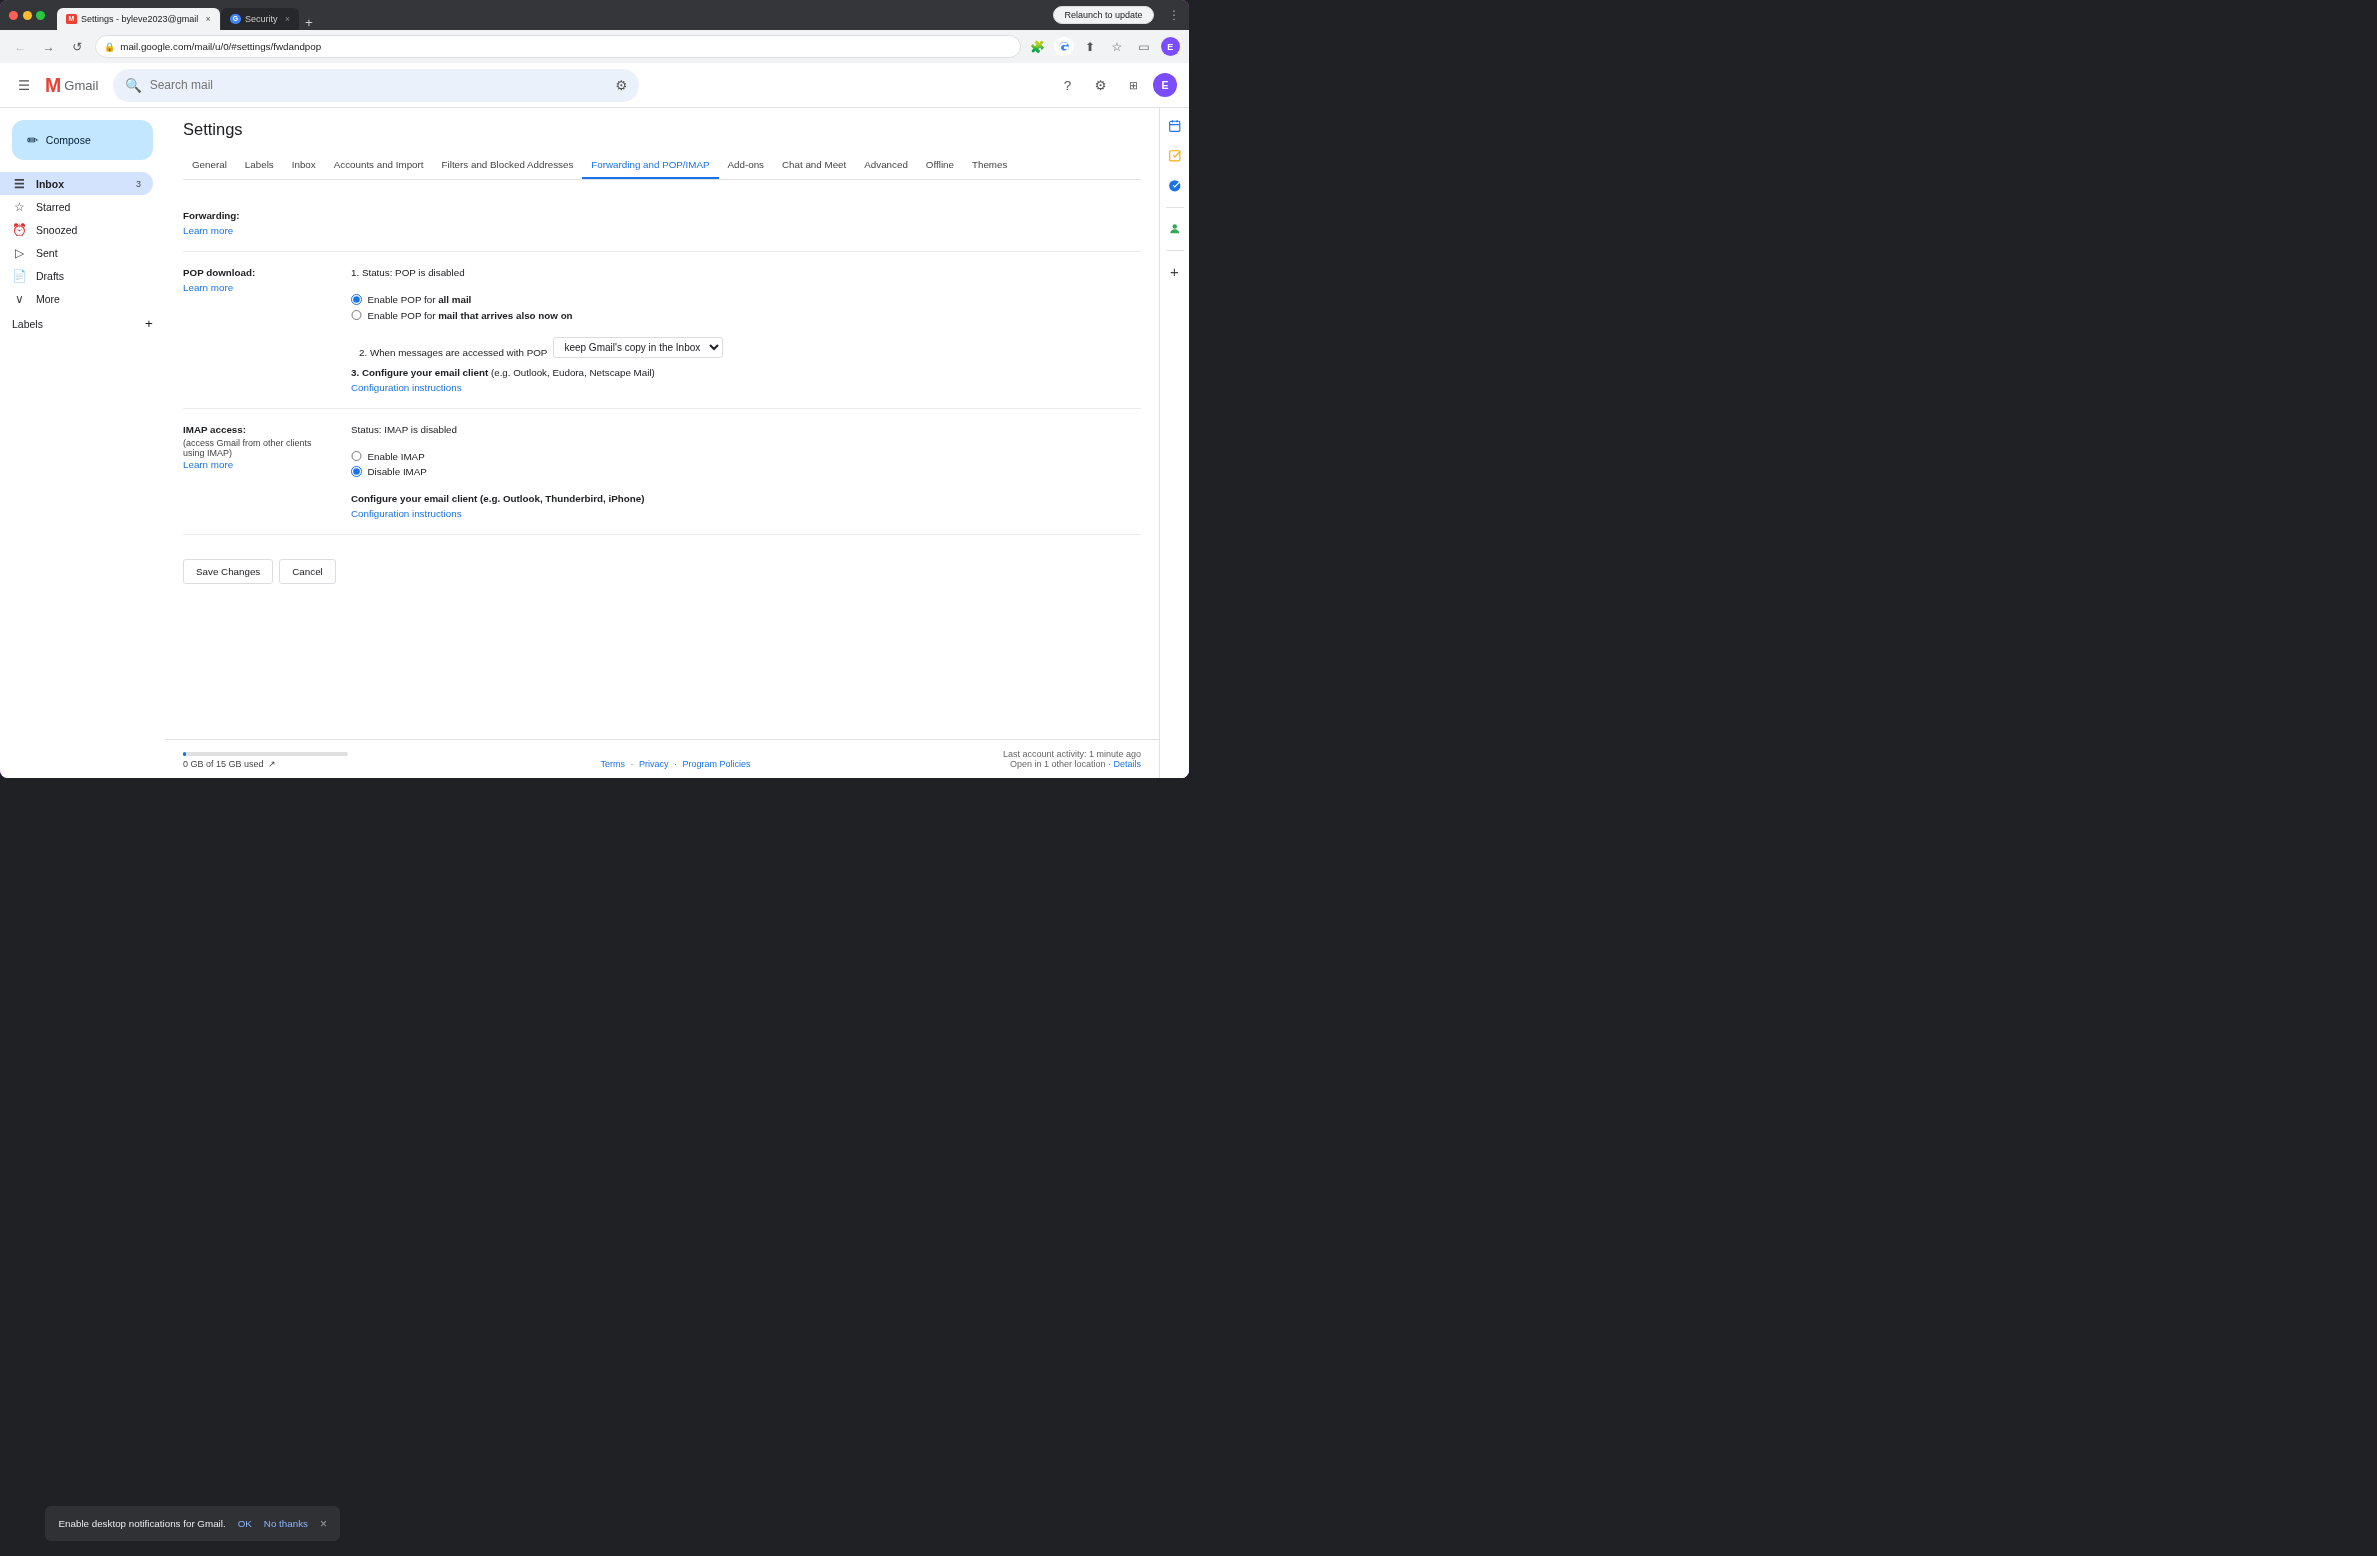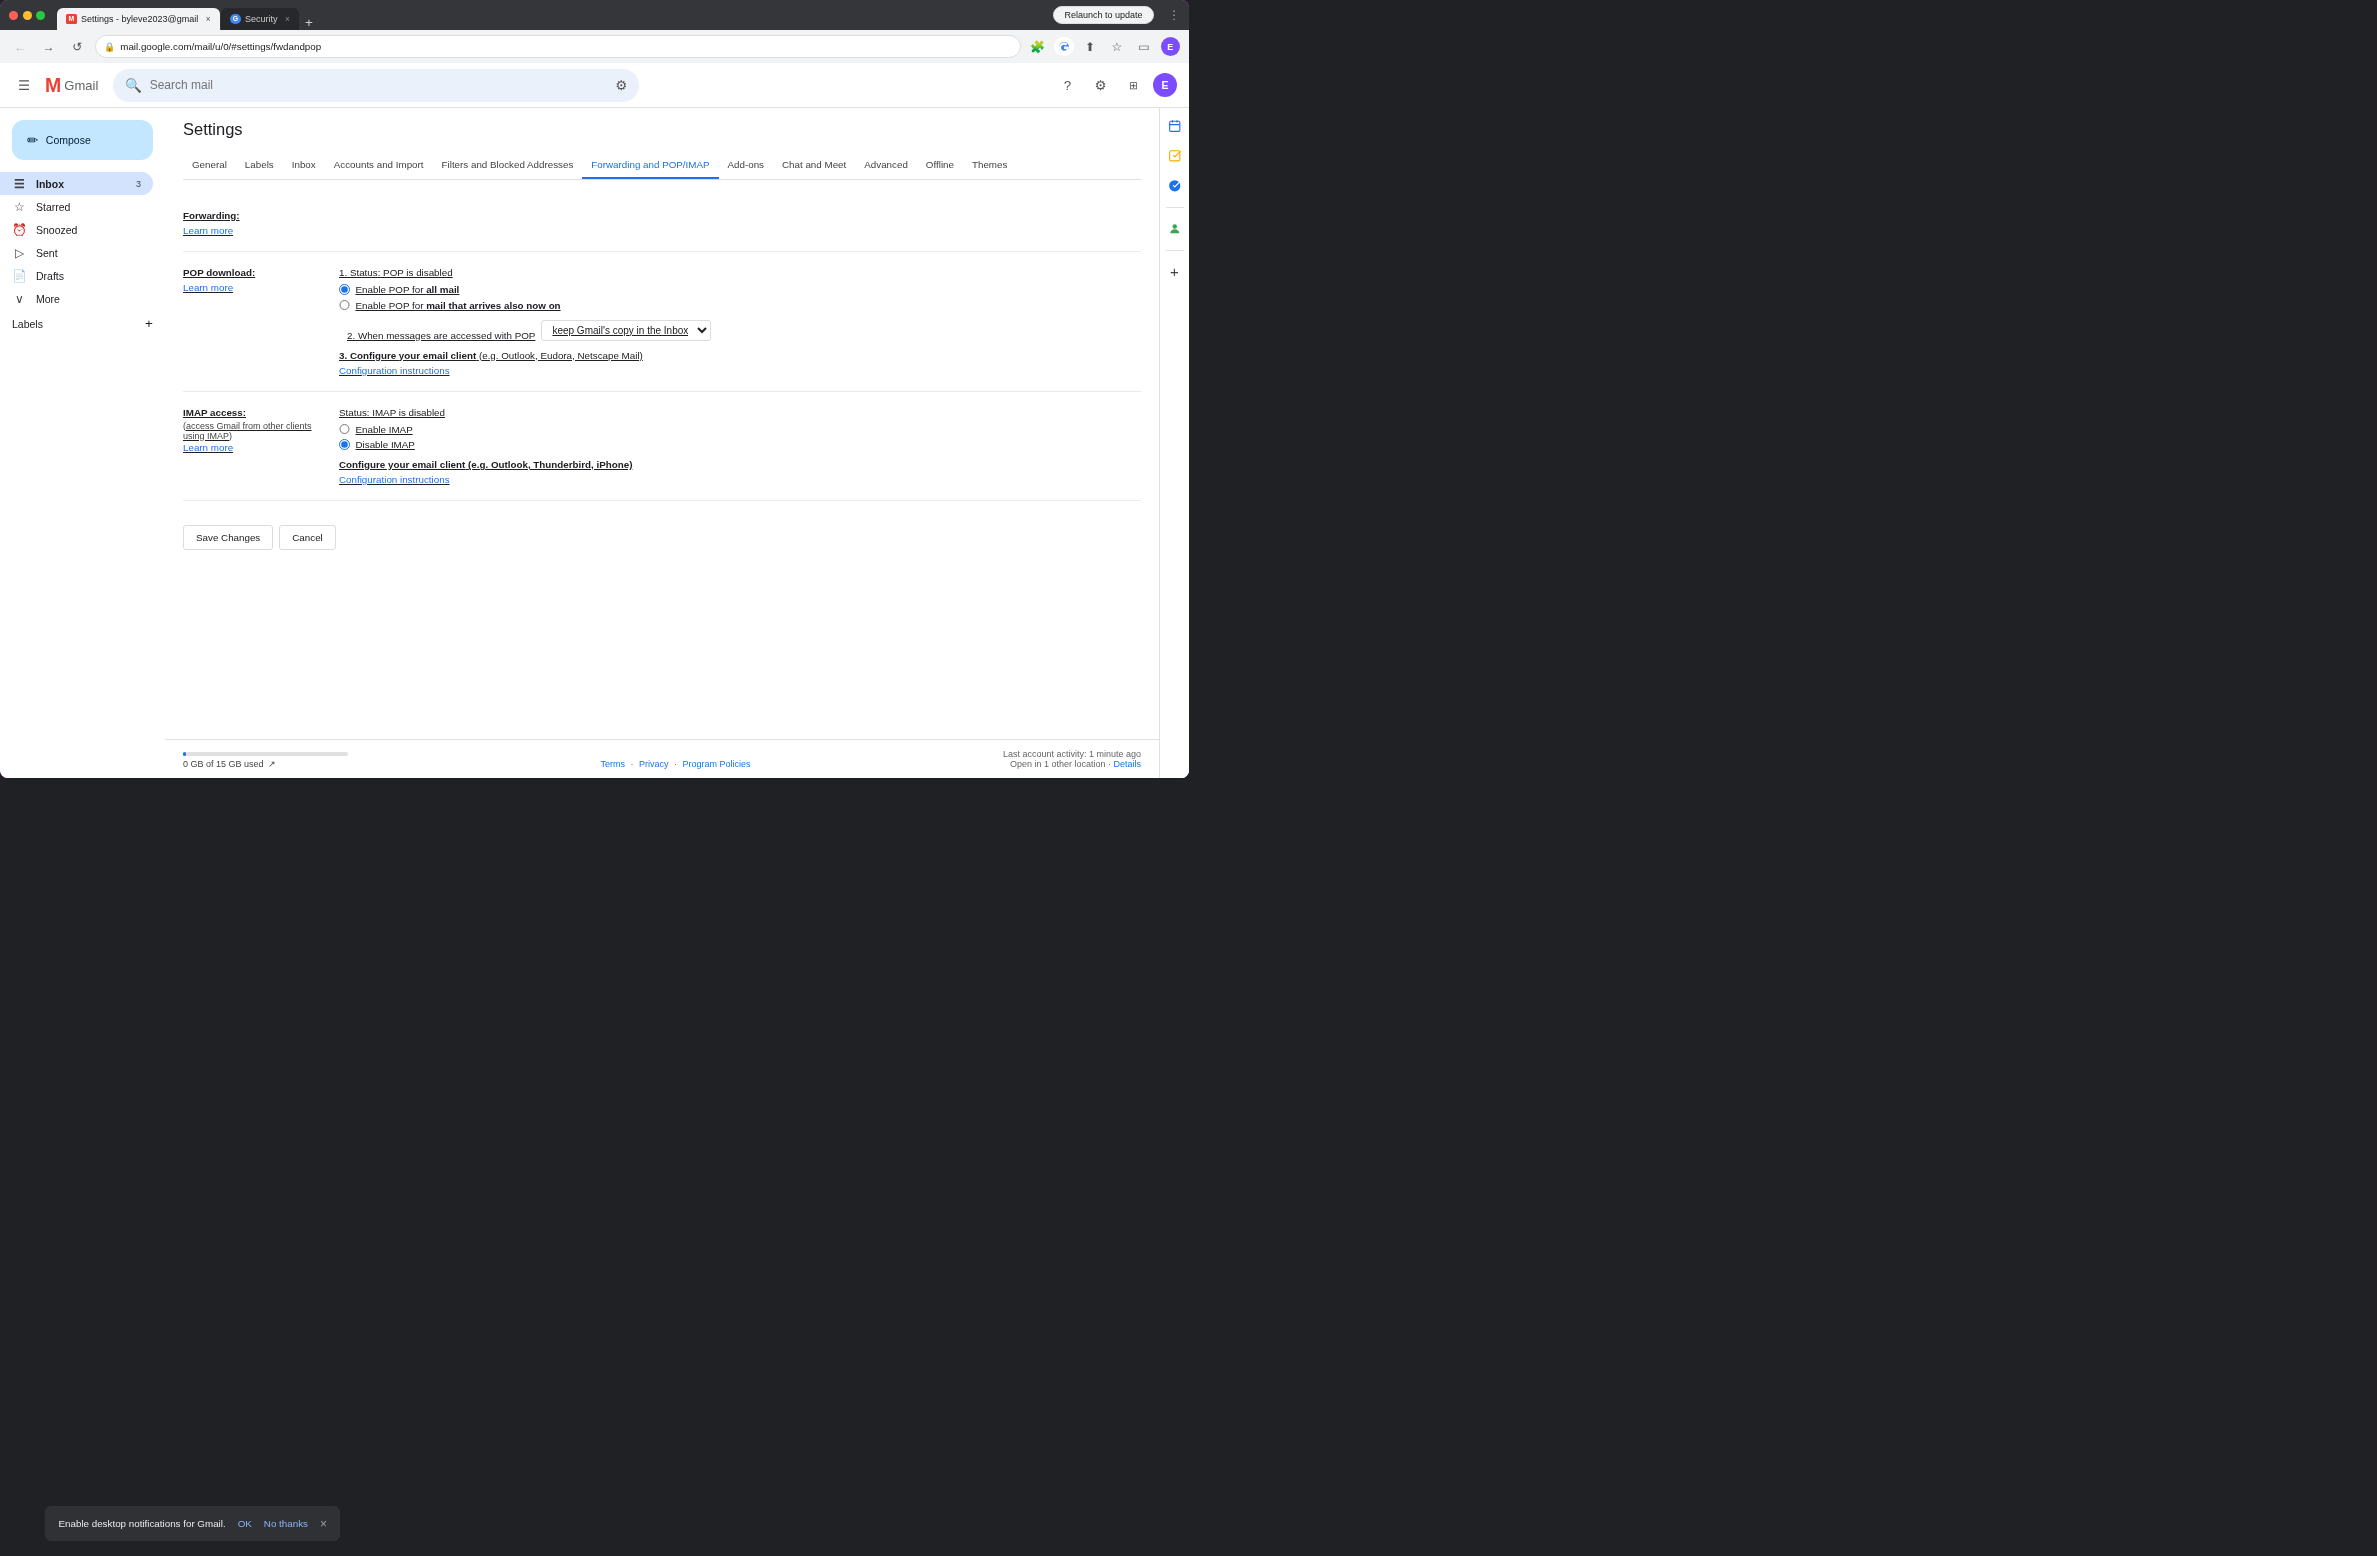--- a/index.html
+++ b/index.html
@@ -76,35 +76,35 @@
     
     .settings-container { padding: 12px 18px; flex: 1; }
     .settings-title { font-size: 16.5px; font-weight: 400; color: #202124; margin-bottom: 12px; }
 
     
     .settings-tabs { display: flex; border-bottom: 0.8px solid #e0e0e0; margin-bottom: 15px; gap: 0; flex-wrap: wrap; }
     .settings-tab { padding: 7.5px 9px; font-size: 9.8px; color: #444; cursor: pointer; border-bottom: 2.3px solid transparent; white-space: nowrap; text-decoration: none; }
     .settings-tab.active { color: #1a73e8; border-bottom: 2.3px solid #1a73e8; font-weight: 500; }
 
     
-    .settings-section { display: flex; border-bottom: 0.8px solid #e8eaed; padding: 15px 0; gap: 6px; text-decoration: underline; }
+    .settings-section { display: flex; border-bottom: 0.8px solid #e8eaed; padding: 15px 0; gap: 18px; }
     .settings-section:last-child { border-bottom: none; }
     .section-label { width: 150px; flex-shrink: 0; }
     .section-label-title { font-size: 9.8px; font-weight: 600; color: #202124; margin-bottom: 3px; }
     .section-label-link { font-size: 9.8px; color: #1a73e8; cursor: pointer; text-decoration: none; }
     .section-label-sub { font-size: 9px; color: #444; }
     .section-content { flex: 1; }
 
     
     .forward-btn { border: 0.8px solid #dadce0; background: white; padding: 4.5px 10.5px; font-size: 9.8px; cursor: pointer; border-radius: 3px; color: #202124; }
     .tip-text { font-size: 9.8px; color: #444; margin-top: 7.5px; }
     .link-blue { color: #1a73e8; cursor: pointer; text-decoration: none; }
 
     
-    .radio-group { margin: 6px 0; }
+    .radio-group { margin: 16px 0; }
     .radio-item { display: flex; align-items: center; gap: 6px; margin: 4.5px 0; font-size: 9.8px; color: #202124; cursor: pointer; }
     .radio-item input[type="radio"] { accent-color: #1a73e8; width: 10.5px; height: 10.5px; cursor: pointer; }
     .status-text { font-size: 9.8px; color: #202124; margin-bottom: 6px; }
     .pop-when-row { display: flex; align-items: flex-end; gap: 6px; margin: 9px 8px; font-size: 9.8px; }
     .pop-select { border: 0.8px solid #dadce0; border-radius: 3px; padding: 3px 6px; font-size: 10px; color: #202124; background: white; cursor: pointer; }
     .configure-title { font-size: 9.8px; font-weight: 600; color: #202124; margin: 9px 0 3px; }
     .configure-link { font-size: 9.8px; color: #1a73e8; cursor: pointer; }
 
     
     .action-buttons { display: flex; gap: 6px; margin-top: 12px; padding: 12px 0; }

